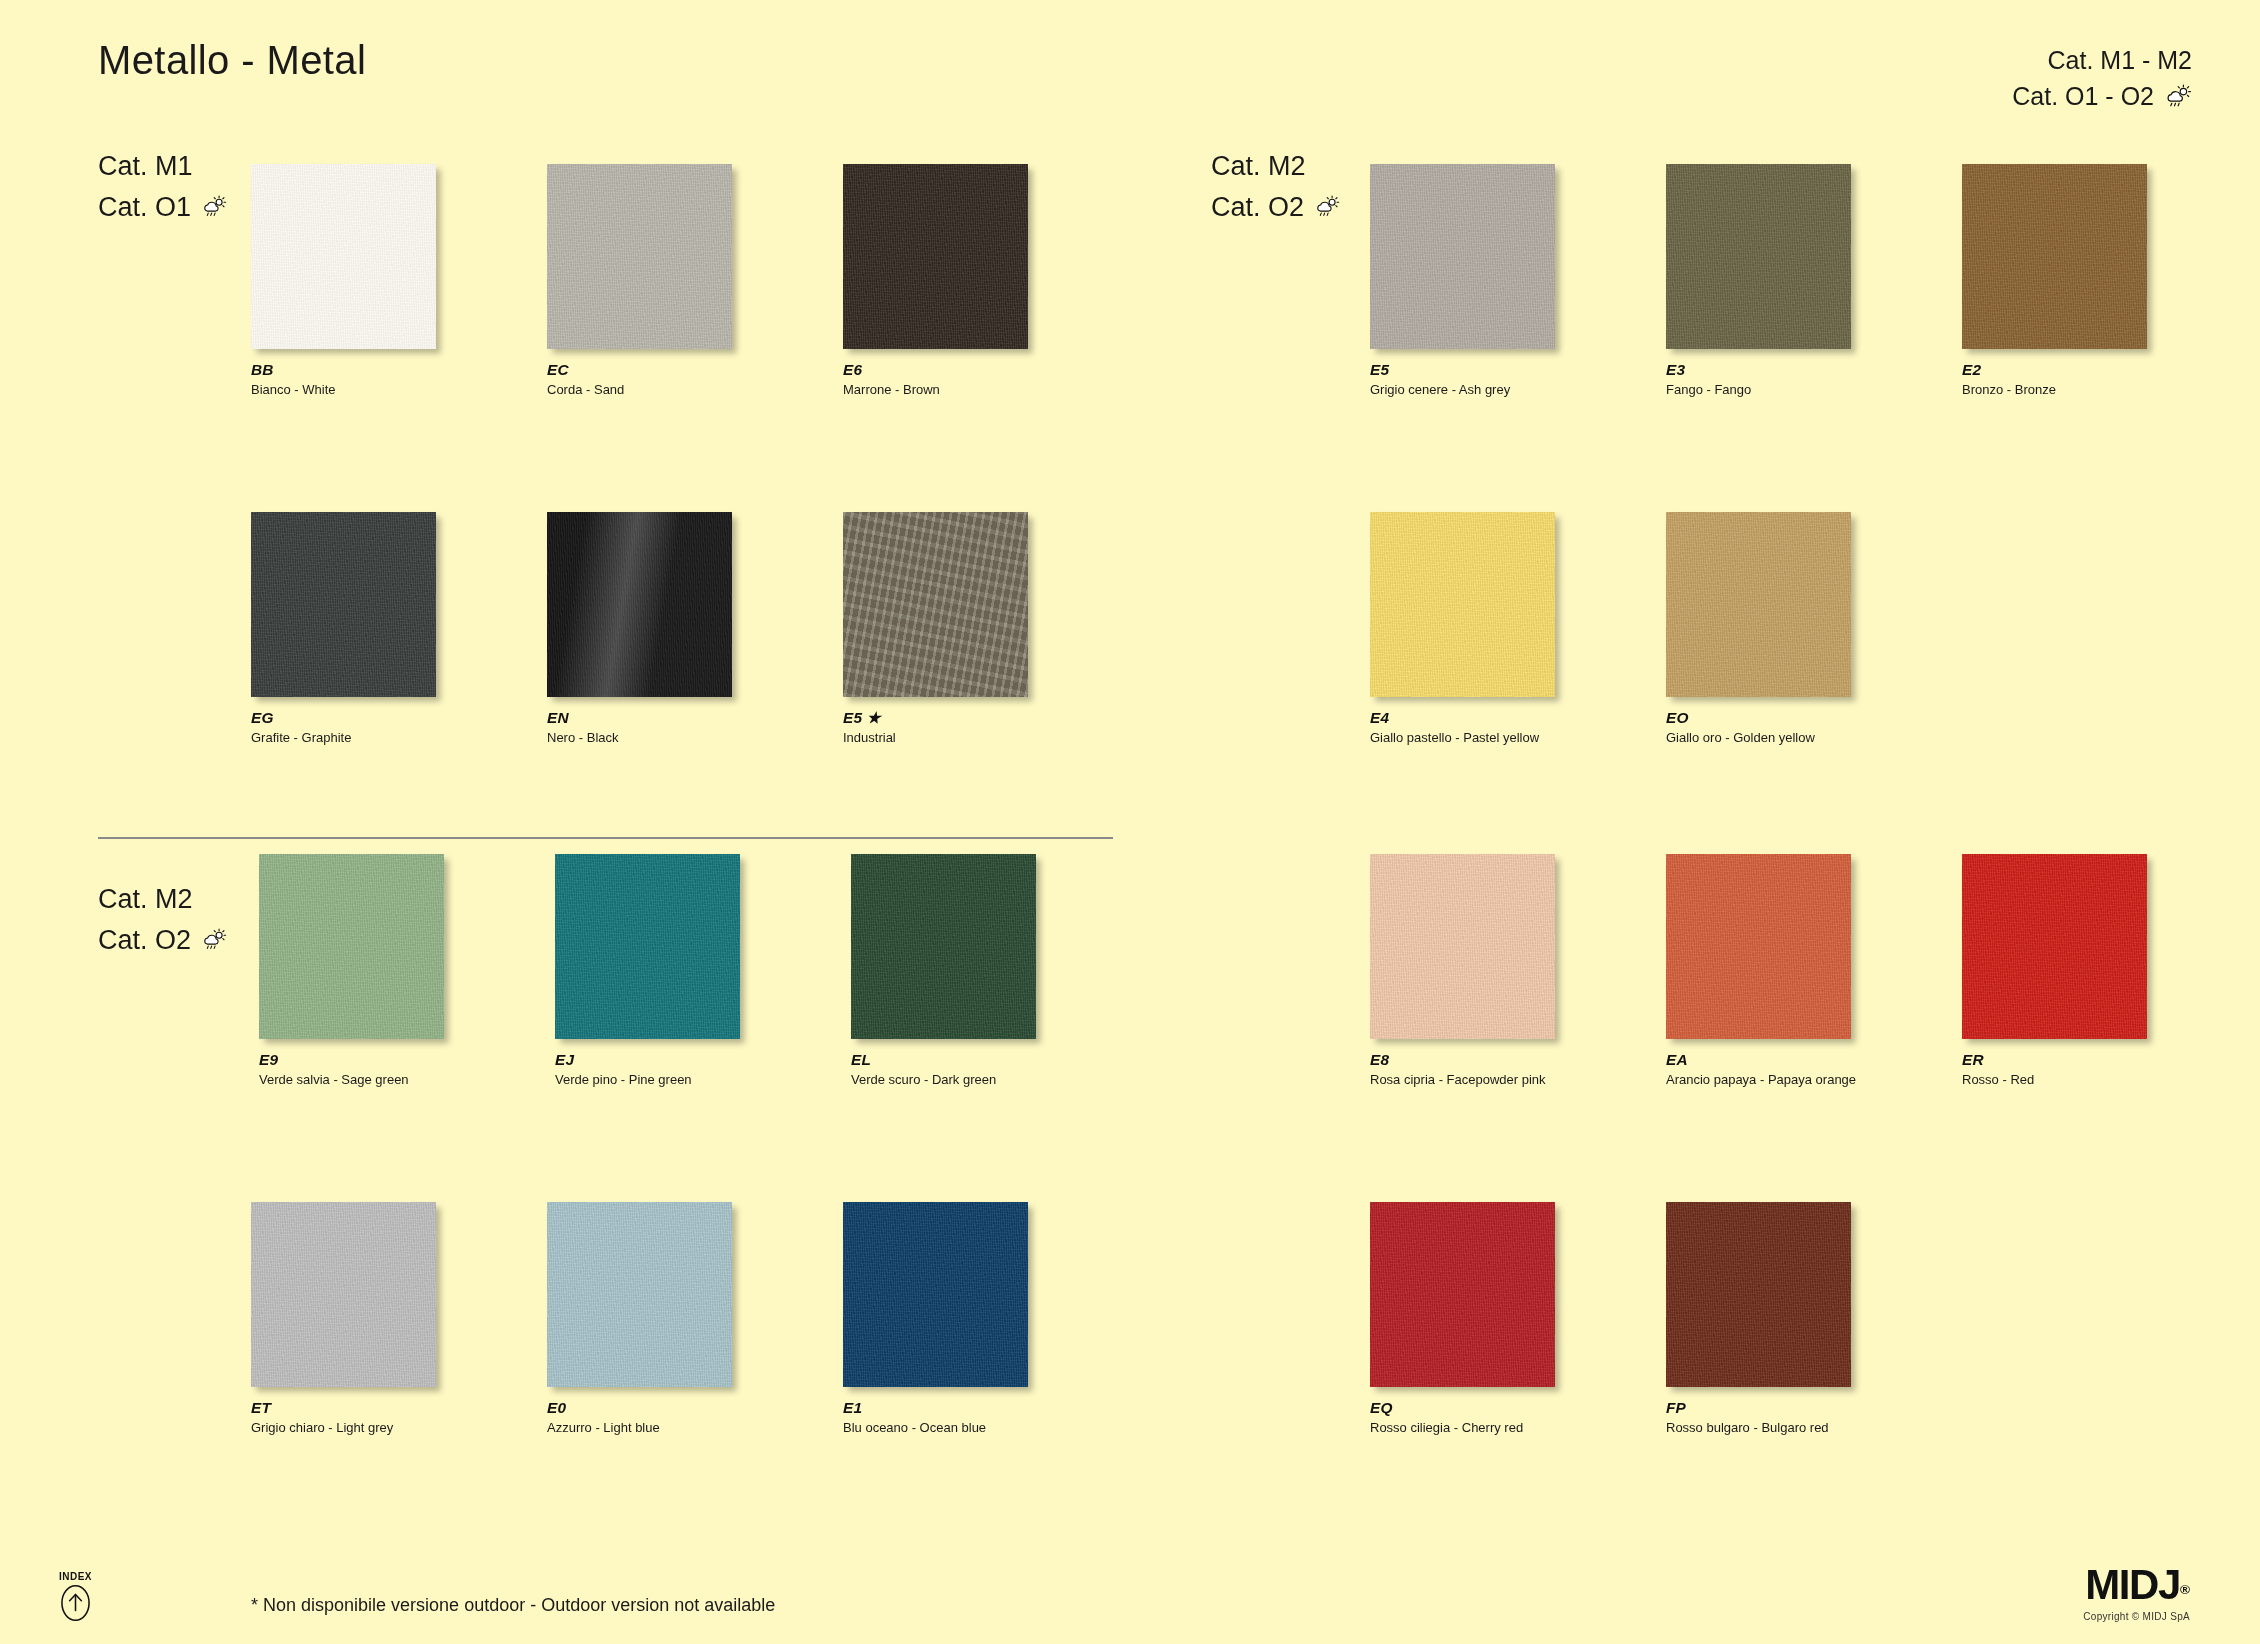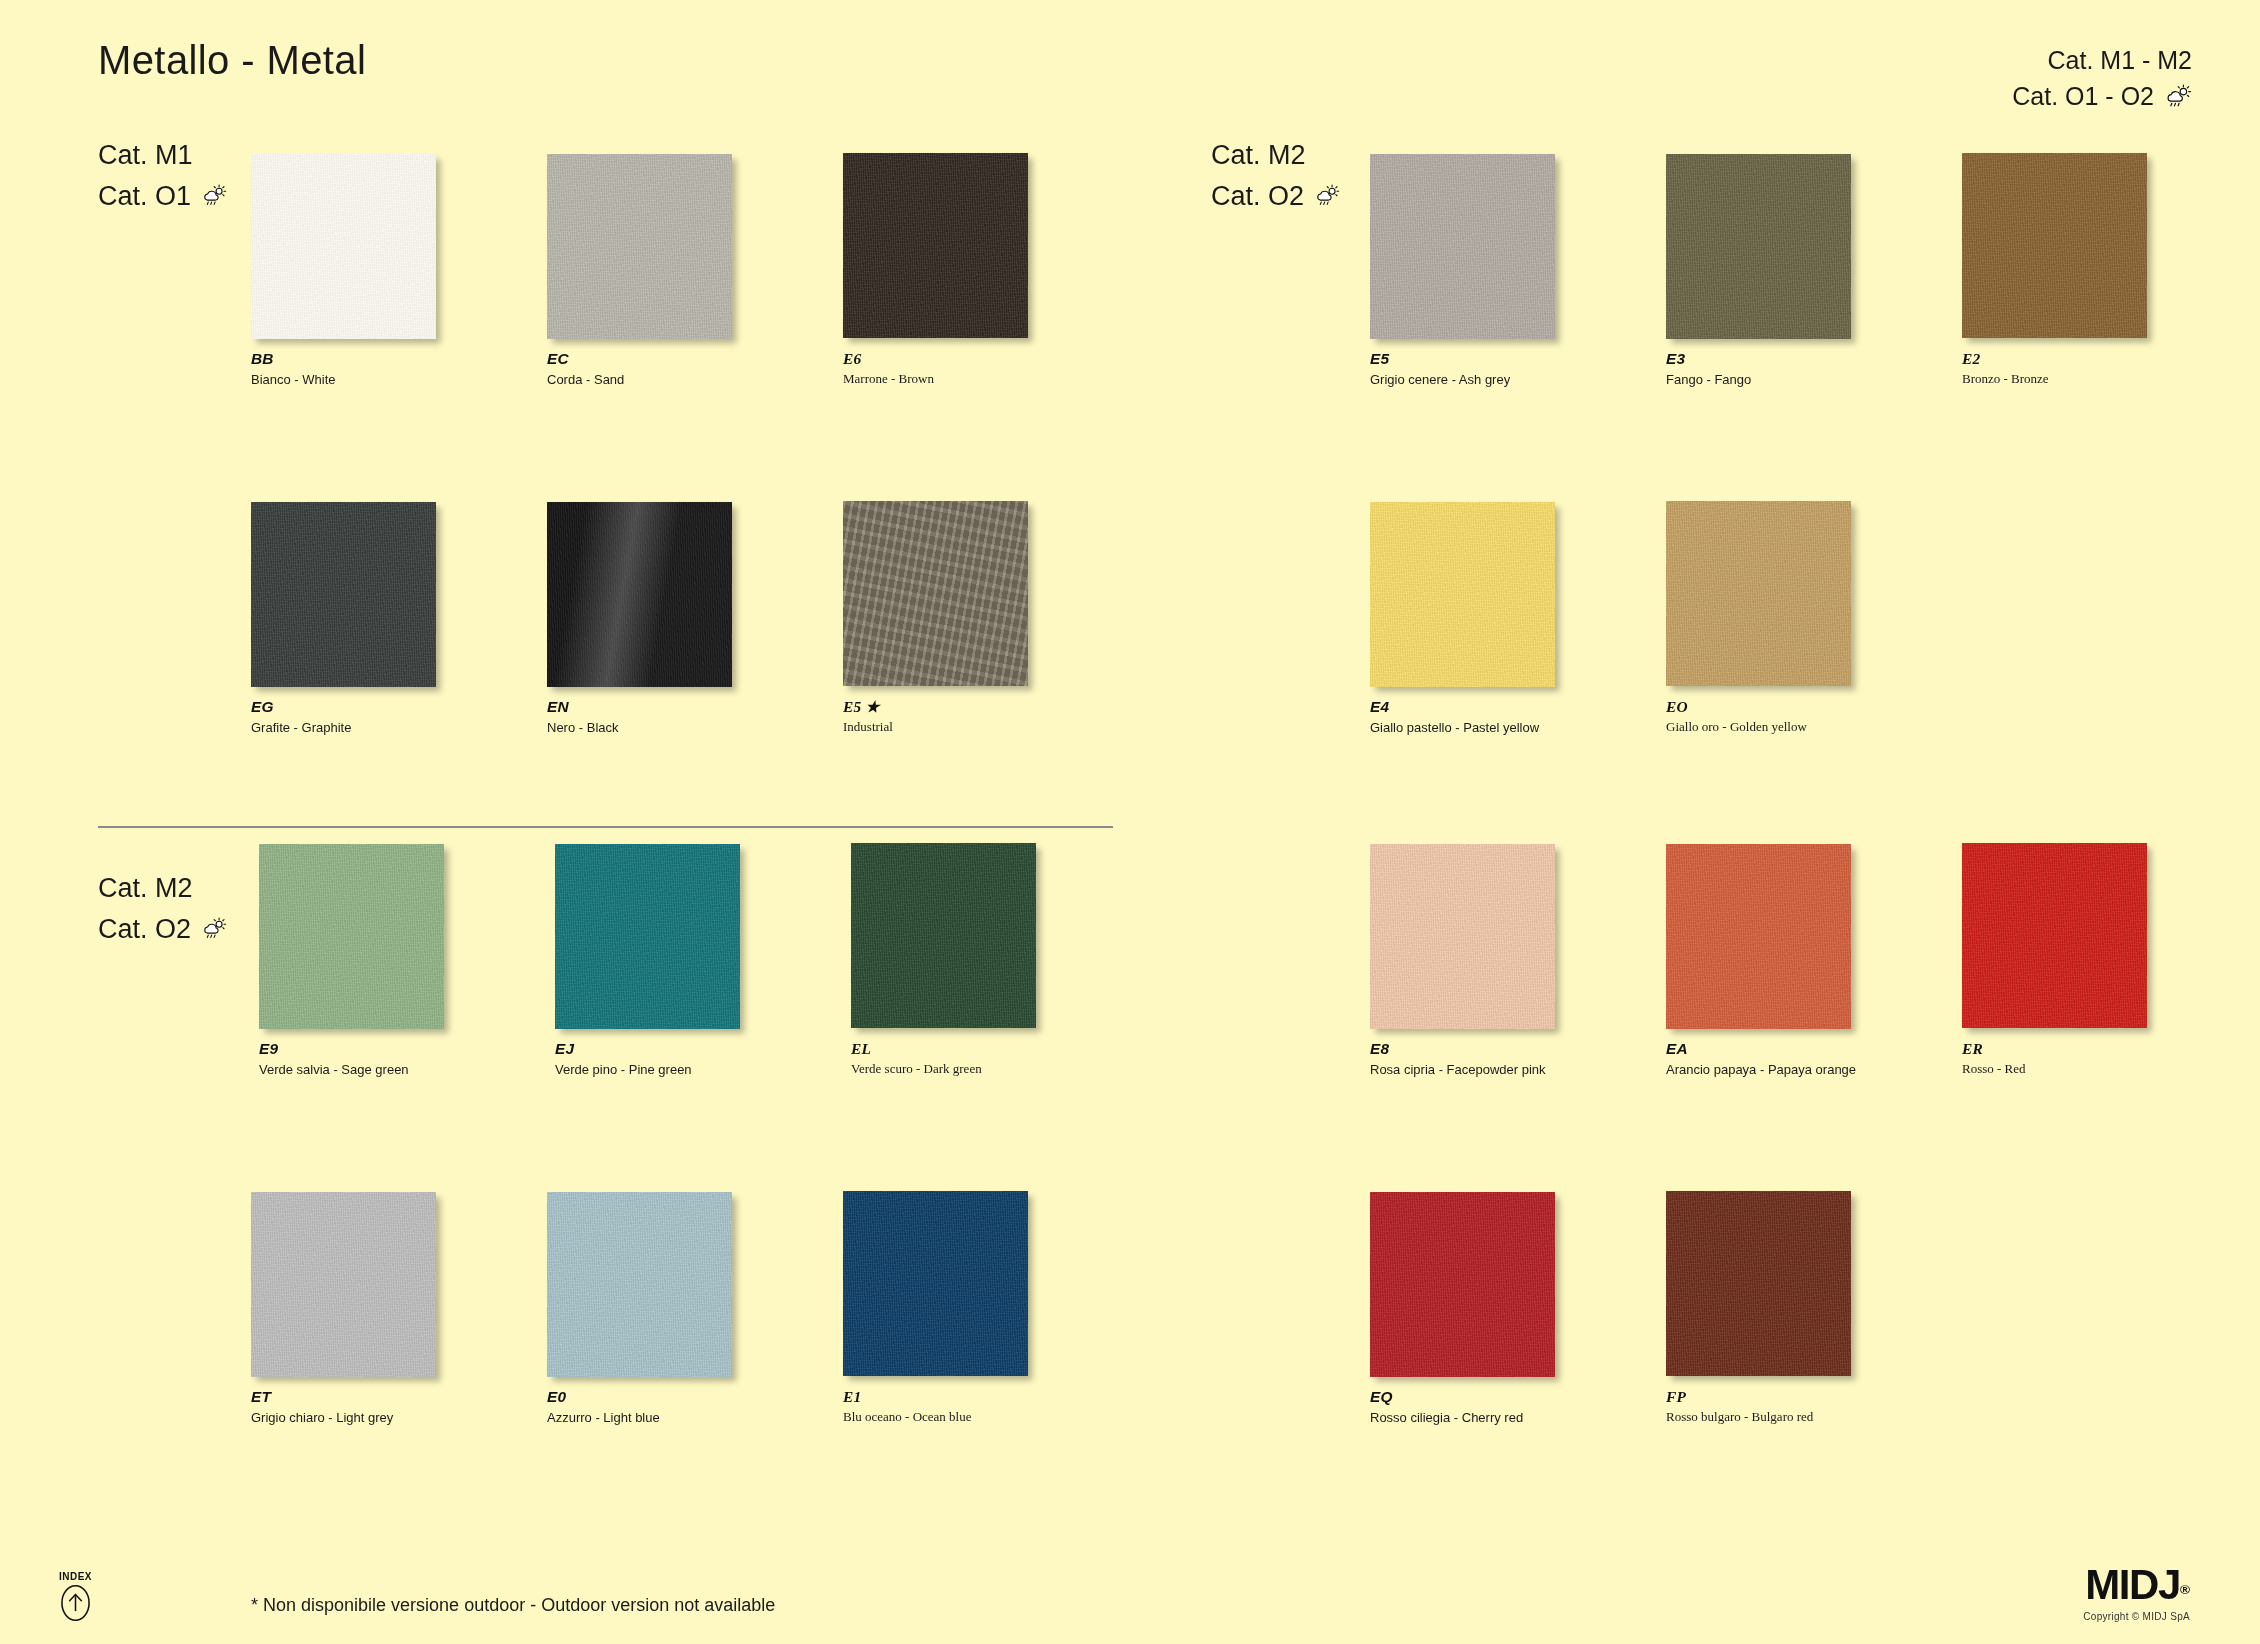--- a/index.html
+++ b/index.html
@@ -47,21 +47,21 @@
     gap: 11px;
   }
 
   
   .wicon { display: inline-block; vertical-align: middle; line-height: 0; }
   .wicon svg { display: block; }
 
   
   .col {
     position: absolute;
-    top: 1px;
+    top: 12px;
     width: 1131px;
     height: 1155px;
   }
   .col-left  { left: 0; }
   .col-right { left: 1130px; }
 
   .cat-block {
     position: absolute;
     font-size: 27px;
     line-height: 1.5;
@@ -75,21 +75,21 @@
   }
 
   
   .srow {
     position: absolute;
     display: flex;
     gap: 0;
     align-items: center;
   }
   .cell { position: relative; width: 185px; margin-right: 111px; }
-  .cell:last-child { margin-right: 0; font-family: Liberation Serif, serif; }
+  .cell:last-child { margin-right: 0; }
 
   .swatch {
     width: 185px;
     height: 185px;
     box-shadow: 4.5px 4.5px 6.3px rgba(0,0,0,0.28);
     position: relative;
     overflow: hidden;
   }
   .swatch::after {
     content: "";

